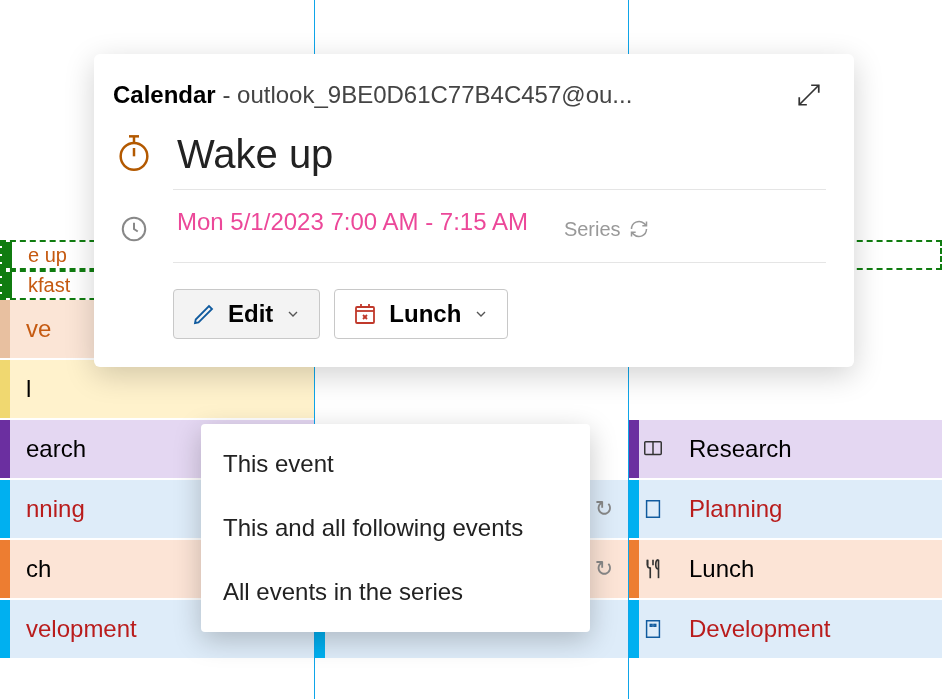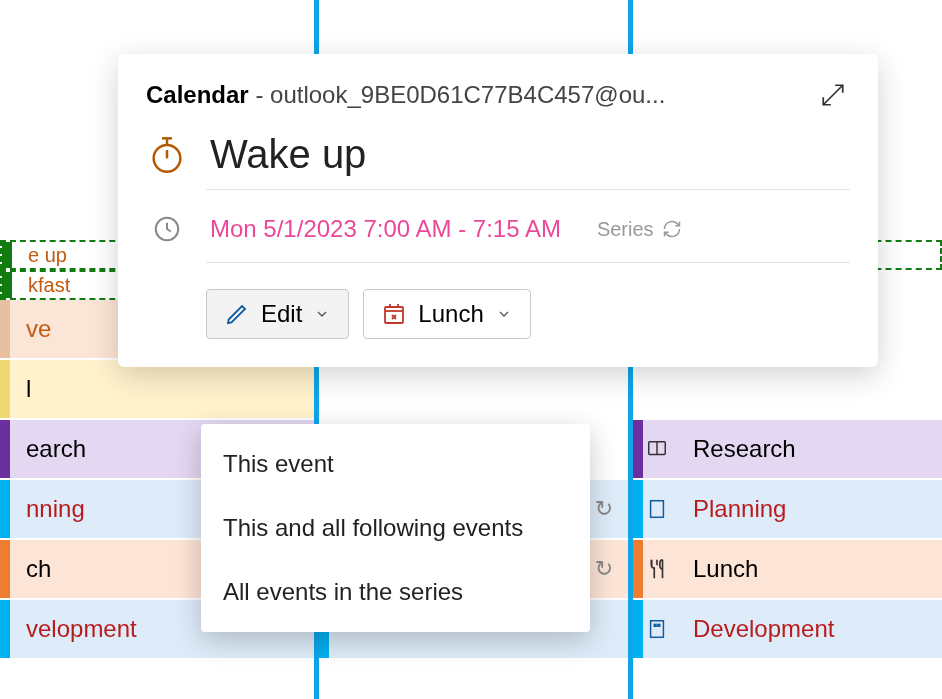--- a/index.html
+++ b/index.html
@@ -4,21 +4,21 @@
 <style>
   * { box-sizing: border-box; margin: 0; padding: 0; font-family: "Segoe UI", -apple-system, sans-serif; }
   html, body { width: 942px; height: 699px; overflow: hidden; background: #fff; }
 
   
   .cal {
     position: absolute; inset: 0;
     display: grid;
     grid-template-columns: 1fr 1fr 1fr;
   }
-  .col { border-left: 5px solid #0ea5e9; padding-top: 240px; position: relative; }
+  .col { border-left: 1px solid #0ea5e9; padding-top: 240px; position: relative; }
   .col:first-child { border-left: none; }
 
   .evt {
     height: 60px;
     display: flex; align-items: center;
     font-size: 24px; font-weight: 400;
     padding: 0 12px;
     border-bottom: 2px solid #fff;
     position: relative;
     gap: 10px;
@@ -38,44 +38,44 @@
   .bg-orange { background: #fce4d6; } .bar-orange { background: #ed7d31; }
 
   .txt-orange { color: #c55a11; }
   .txt-blue { color: #b91c1c; }
 
   .spacer { height: 60px; }
 
   
   .card {
     position: absolute;
-    left: 118px; top: 54px;
+    left: 94px; top: 54px;
     width: 760px;
     background: #fff;
     border-radius: 6px;
     box-shadow: 0 8px 30px rgba(0,0,0,0.18);
-    padding: 24px 28px 28px 28px;
+    padding: 24px 28px 28px 19px;
   }
   .card-head {
     display: flex; align-items: center; justify-content: space-between;
     font-size: 24px; color: #444;
     margin-bottom: 20px;
   }
   .card-head b { color: #000; font-weight: 600; }
   .expand-ic { width: 34px; height: 34px; display:flex; align-items:center; justify-content:center; cursor: pointer; }
 
-  .row { display: flex; align-items: center; gap: 22px; }
+  .row { display: flex; gap: 22px; }
   .row-ic { width: 42px; height: 42px; display:flex; align-items:center; justify-content:center; color:#a05000; }
   .title { font-size: 40px; font-weight: 400; color: #222; }
   .divider { border-top: 1px solid #e5e5e5; margin: 12px 0 18px 60px; }
   .time-txt { font-size: 24px; color: #ec4899; }
   .series { font-size: 20px; color: #999; margin-left: 14px; display:flex; align-items:center; gap:8px;}
   .clock-ic { color: #888; }
 
-  .btnrow { margin-left: 60px; margin-top: 26px; display:flex; gap: 14px; }
+  .btnrow { margin-left: 60px; margin-top: 26px; display:flex; gap: 14px; font-weight: bold; }
   .btn {
     display: flex; align-items: center; gap: 12px;
     padding: 10px 18px;
     font-size: 24px;
     border: 1px solid #c8c8c8;
     background: #fff;
     border-radius: 4px;
     cursor: pointer;
   }
   .btn.active { background: #f3f3f3; }

